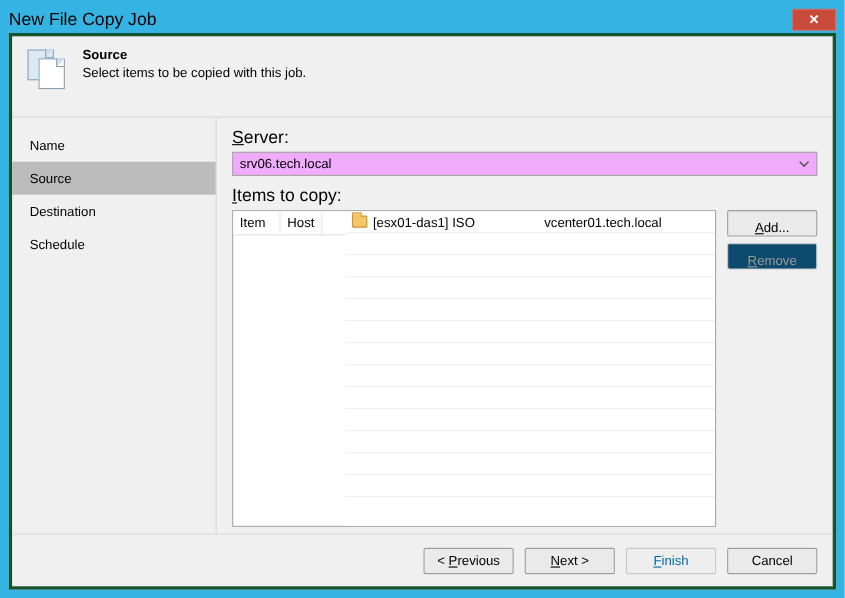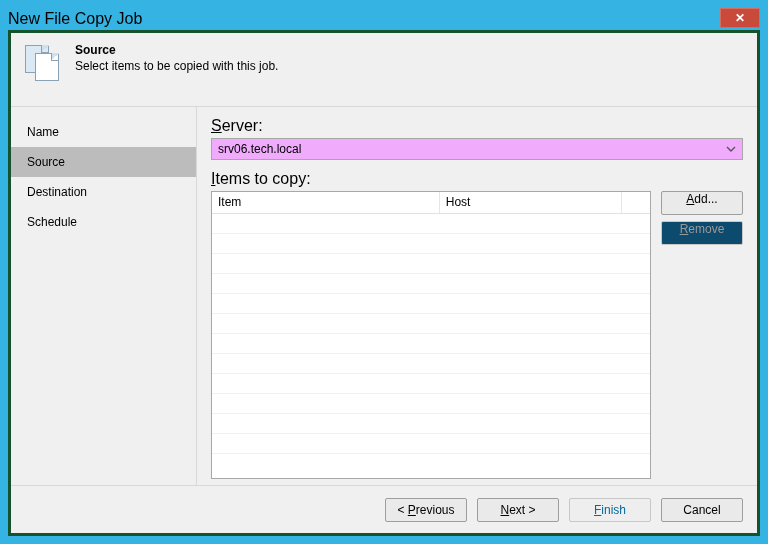--- a/index.html
+++ b/index.html
@@ -91,21 +91,21 @@
   .server-select .chev {
     position:absolute; right:6px; top:4px; width:10px; height:10px;
     color:#555;
   }
   .items-area {
     flex:1; display:flex; gap:10px; min-height:0;
   }
   .grid-wrap { flex:1; display:flex; flex-direction:column; min-height:0;}
   .grid {
     flex:1; border:1px solid #a7a7a7; background:#fff;
-    display:flex; flex-direction:column;
+    display:flex; 
     min-height:0;
     overflow:hidden;
   }
   .grid-header {
     display:flex; background:#fff;
     border-bottom:1px solid #e2e2e2;
     height:22px; font-size:12px;
   }
   .col-item { width:52%; border-right:1px solid #e6e6e6; padding:3px 6px;}
   .col-host { flex:1; border-right:1px solid #e6e6e6; padding:3px 6px;}
@@ -130,21 +130,21 @@
   }
   .folder-icon::before {
     content:""; position:absolute; left:-1px; top:-4px; width:7px; height:3px;
     background:#f6c767; border:1px solid #c9953a; border-bottom:none;
     border-radius:1px 1px 0 0;
   }
   .empty-row { height:20px; border-bottom:1px solid #f0f0f0; }
   .sidebtns { width:82px; display:flex; flex-direction:column; gap:6px;}
   .btn {
     height:24px; border:1px solid #9e9e9e; background:#eaeaea;
-    display:flex; align-items:flex-start; justify-content:center;
+    display:flex; align-items:flex-end; justify-content:center;
     font-size:12px; border-radius:2px;
   }
   .btn.disabled { color:#9a9a9a; border-color:#c8c8c8; background:#0c4a6e;}
   .footer {
     height:48px;
     border-top:1px solid #d8d8d8;
     display:flex; align-items:center; justify-content:flex-end;
     gap:10px; padding:0 14px;
   }
   .fbtn {
@@ -210,20 +210,27 @@
 
         <div class="items-area">
           <div class="grid-wrap">
             <div class="grid">
               <div class="grid-header">
                 <div class="col-item">Item</div>
                 <div class="col-host">Host</div>
                 <div class="col-end"></div>
               </div>
               <div class="grid-body">
+                <div class="row">
+                  <div class="cell-item">
+                    <span class="folder-icon"></span>
+                    <span>[esx01-das1] ISO</span>
+                  </div>
+                  <div class="cell-host">vcenter01.tech.local</div>
+                </div>
                 <div class="empty-row"></div>
                   <div class="empty-row"></div>
                   <div class="empty-row"></div>
                 <div class="empty-row"></div>
                   <div class="empty-row"></div>
                   <div class="empty-row"></div>
                 <div class="empty-row"></div>
                   <div class="empty-row"></div>
                   <div class="empty-row"></div>
                 <div class="empty-row"></div>

